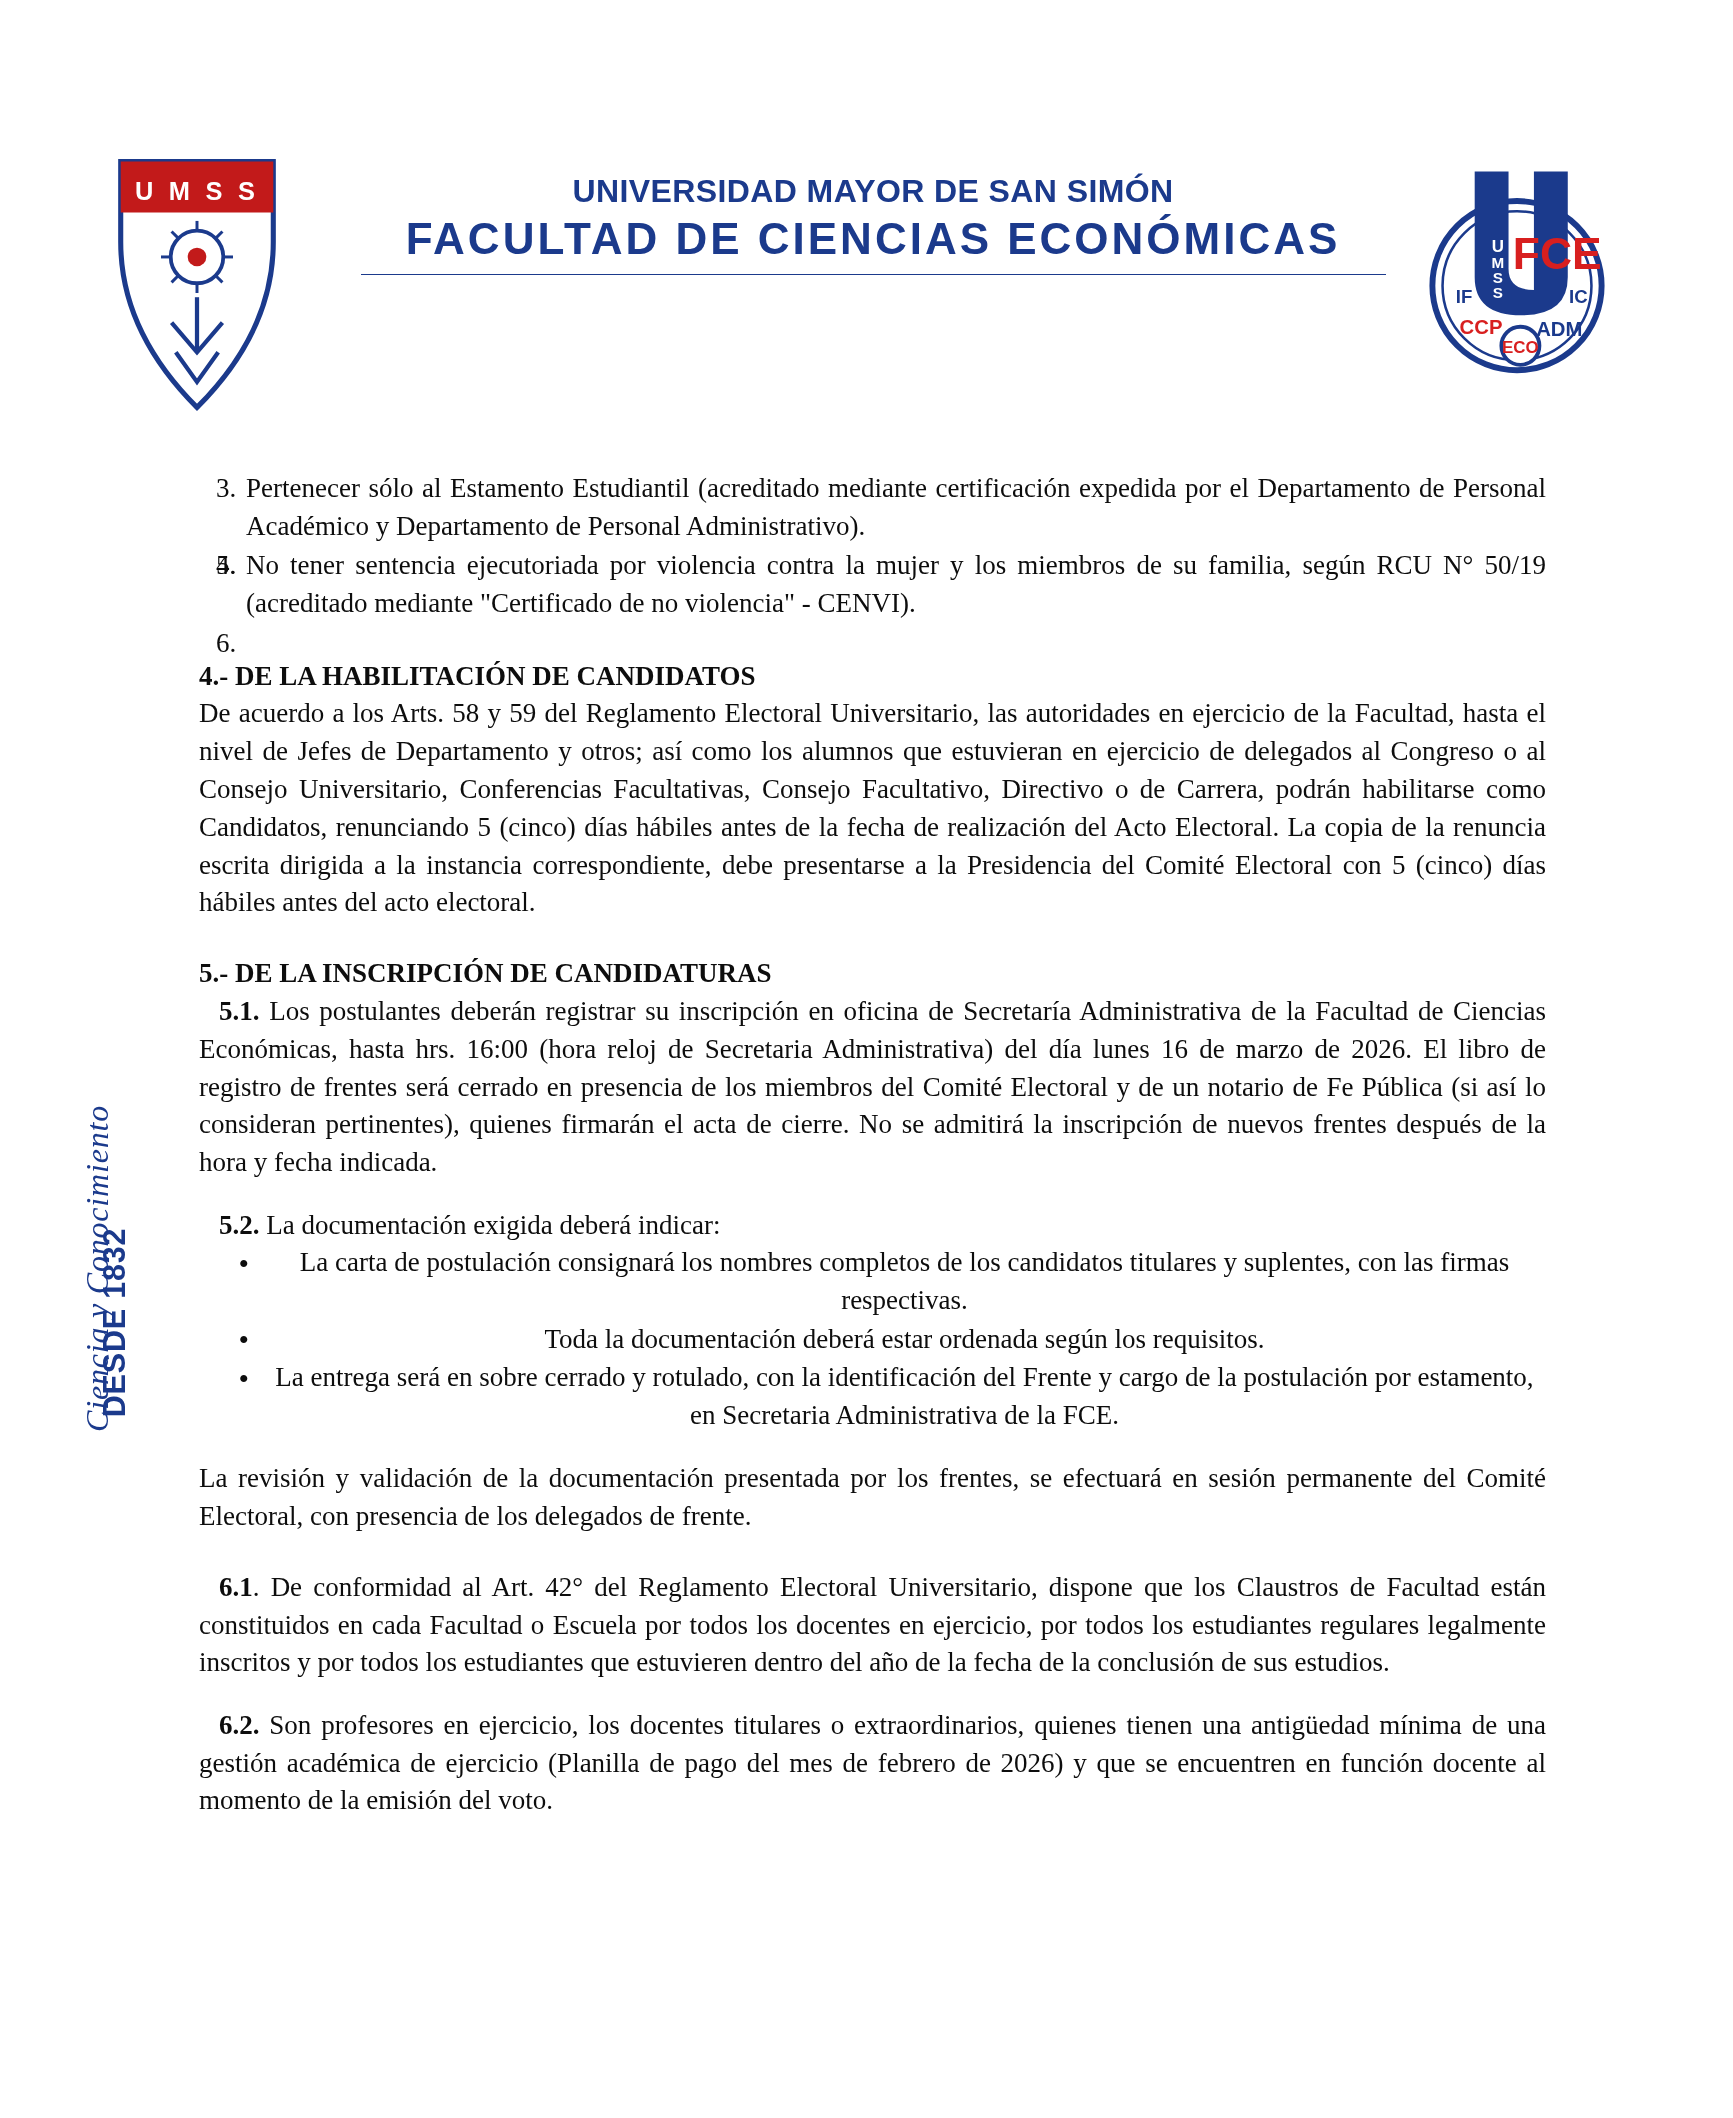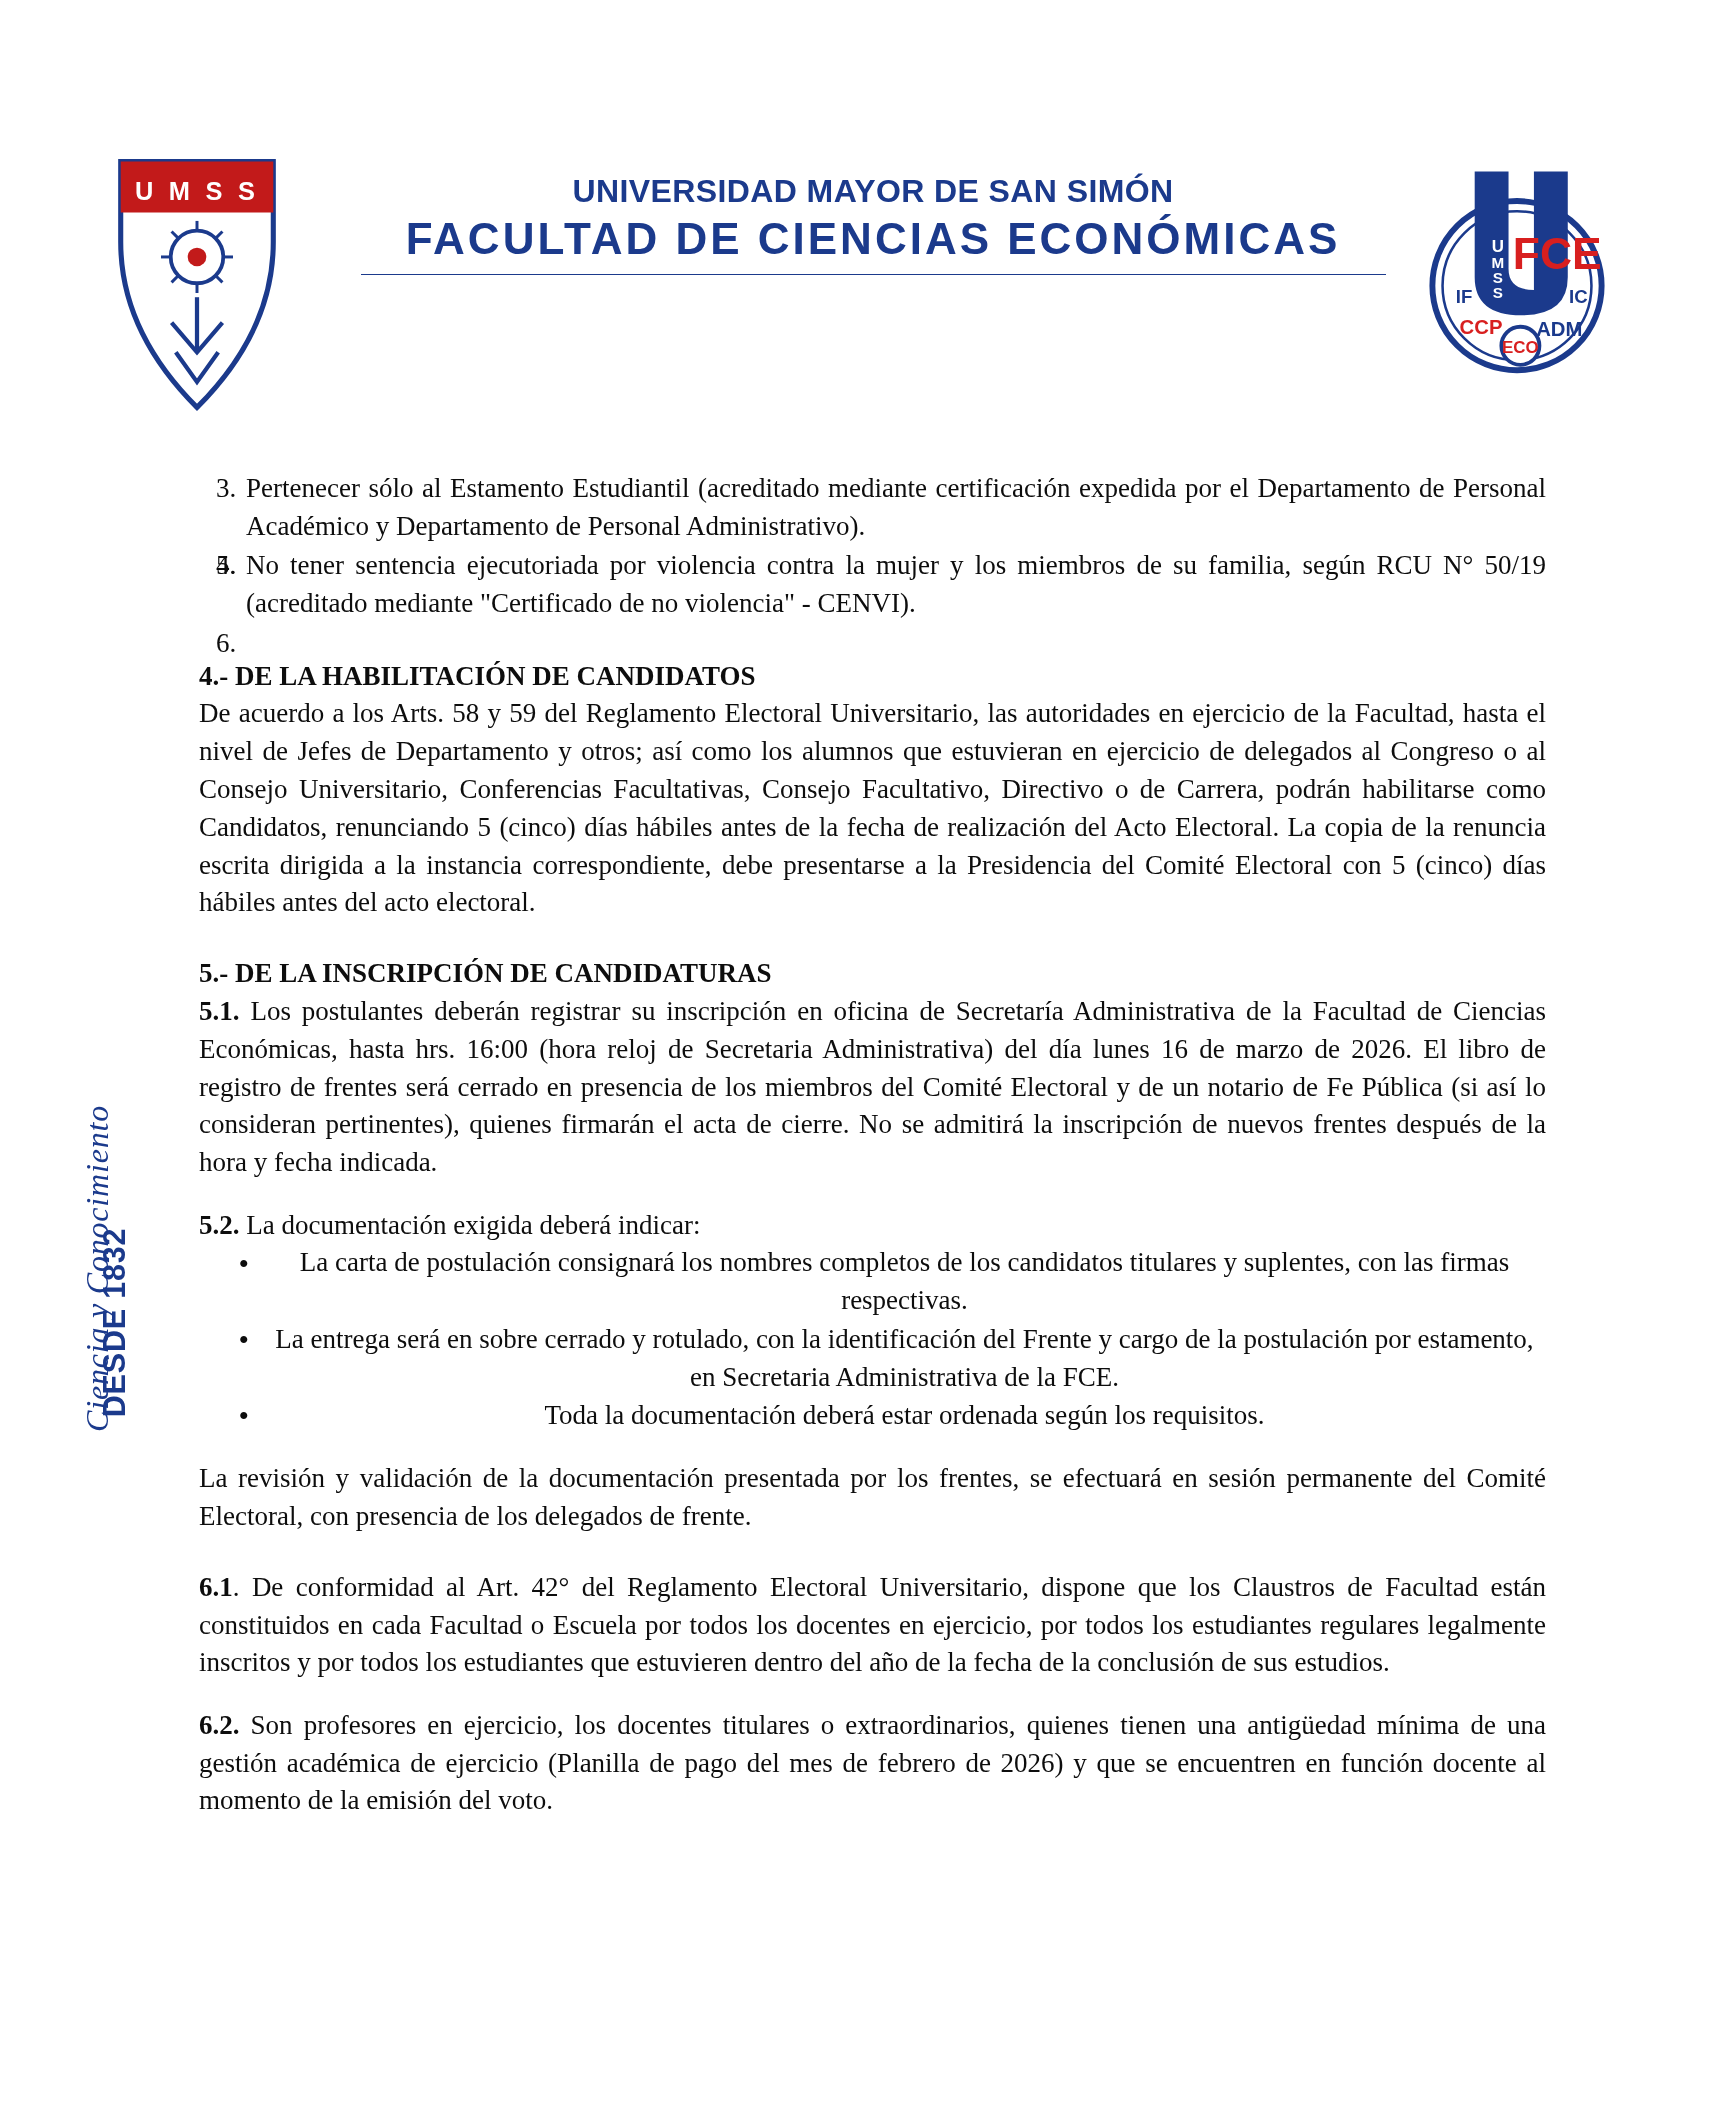--- a/index.html
+++ b/index.html
@@ -136,21 +136,21 @@
   .para {
     margin: 0;
     text-align: justify;
   }
   .gap-lg { height: 33px; }
   .gap-md { height: 24.6px; }
   .sec-title {
     font-weight: bold;
     text-align: left;
   }
-  .bold { font-weight: bold; }
+  .bold { font-weight: bold; margin-left: 20px; }
   .bullets {
     margin: 0;
     padding: 0 0 0 64px;
     list-style: none;
   }
   .bullets li {
     position: relative;
     padding-left: 0;
     margin-bottom: 0.8px;
     text-align: center;
@@ -249,22 +249,22 @@
 
     <p class="para sec-title">5.- DE LA INSCRIPCIÓN DE CANDIDATURAS</p>
     <p class="para"><span class="bold">5.1.</span><span> Los postulantes deberán registrar su inscripción en oficina de Secretaría Administrativa de la Facultad de Ciencias Económicas, hasta hrs. 16:00 (hora reloj de Secretaria Administrativa) del día lunes 16 de marzo de 2026. El libro de registro de frentes será cerrado en presencia de los miembros del Comité Electoral y de un notario de Fe Pública (si así lo consideran pertinentes), quienes firmarán el acta de cierre. No se admitirá la inscripción de nuevos frentes después de la hora y fecha indicada.</span></p>
 
     <div class="gap-md"></div>
 
     <p class="para"><span class="bold">5.2.</span><span> La documentación exigida deberá indicar:</span></p>
 
     <ul class="bullets">
       <li>La carta de postulación consignará los nombres completos de los candidatos titulares y suplentes, con las firmas respectivas.</li>
+      <li>Toda la documentación deberá estar ordenada según los requisitos.</li>
       <li>La entrega será en sobre cerrado y rotulado, con la identificación del Frente y cargo de la postulación por estamento, en Secretaria Administrativa de la FCE.</li>
-      <li>Toda la documentación deberá estar ordenada según los requisitos.</li>
     </ul>
 
     <div class="gap-md"></div>
 
     <p class="para">La revisión y validación de la documentación presentada por los frentes, se efectuará en sesión permanente del Comité Electoral, con presencia de los delegados de frente.</p>
 
     <div class="gap-lg"></div>
 
     <p class="para"><span class="bold">6.1</span><span>. De conformidad al Art. 42° del Reglamento Electoral Universitario, dispone que los Claustros de Facultad están constituidos en cada Facultad o Escuela por todos los docentes en ejercicio, por todos los estudiantes regulares legalmente inscritos y por todos los estudiantes que estuvieren dentro del año de la fecha de la conclusión de sus estudios.</span></p>
 

